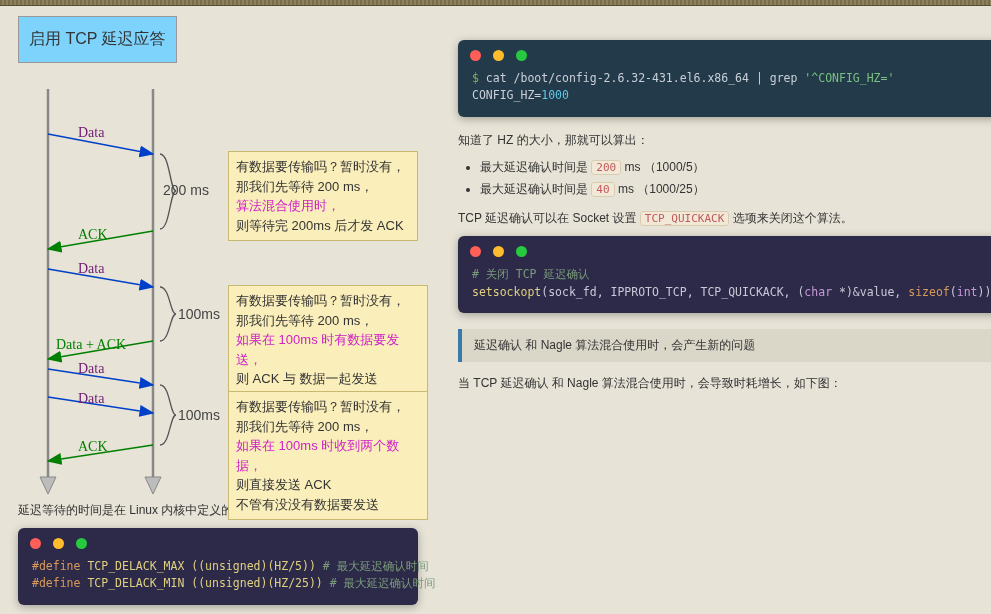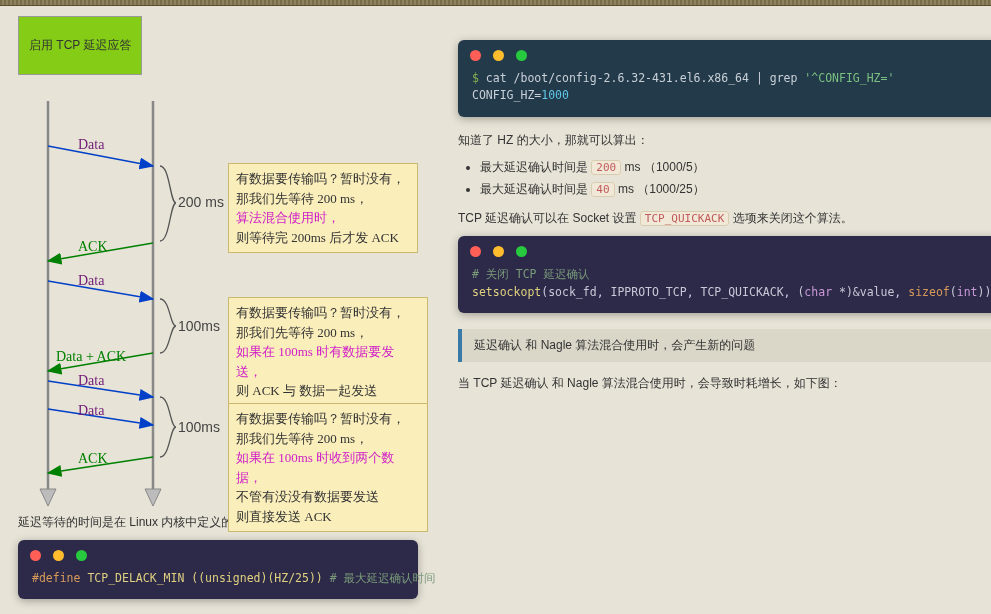--- a/index.html
+++ b/index.html
@@ -21,23 +21,23 @@
       display: flex;
       gap: 30px;
       padding: 10px 18px;
     }
     .left-col { width: 520px; }
     .right-col { flex: 1; }
 
     .diagram-title {
       display: inline-block;
       border: 1px solid #999;
-      background: #84cc16;
-      padding: 20px 10px;
-      font-size: 12px;
+      background: #7dd3fc;
+      padding: 12px 10px;
+      font-size: 16px;
       margin-bottom: 6px;
     }
 
     .diagram-wrap {
       position: relative;
       width: 410px;
       height: 420px;
     }
     .diagram-wrap svg { position: absolute; left: 0; top: 0; }
     .diag-label {
@@ -54,21 +54,20 @@
     }
 
     .note-box {
       position: absolute;
       background: #faeebb;
       border: 1px solid #c8b870;
       font-size: 13px;
       padding: 5px 7px;
       line-height: 1.5;
       width: 190px;
-      font-family: Liberation Serif, serif;
     }
     .magenta { color: #d020c8; font-weight: normal; }
 
     .body-text {
       font-size: 12px;
       color: #333;
       margin: 12px 0 8px 0;
       line-height: 1.6;
     }
 
@@ -169,52 +168,55 @@
       </svg>
 
       <div class="diag-label blue" style="left:60px;top:56px">Data</div>
       <div class="diag-label green" style="left:60px;top:158px">ACK</div>
       <div class="diag-label blue" style="left:60px;top:192px">Data</div>
       <div class="diag-label green" style="left:38px;top:268px">Data + ACK</div>
       <div class="diag-label blue" style="left:60px;top:292px">Data</div>
       <div class="diag-label blue" style="left:60px;top:322px">Data</div>
       <div class="diag-label green" style="left:60px;top:370px">ACK</div>
 
-      <div class="time-label" style="left:160px;top:113px">200 ms</div>
+      <div class="time-label" style="left:145px;top:113px">200 ms</div>
       <div class="time-label" style="left:160px;top:237px">100ms</div>
       <div class="time-label" style="left:160px;top:338px">100ms</div>
 
       <div class="note-box" style="left:210px;top:82px">
         <div>有数据要传输吗？暂时没有，</div>
         <div>那我们先等待 200 ms，</div>
         <div class="magenta">算法混合使用时，</div>
         <div>则等待完 200ms 后才发 ACK</div>
       </div>
       <div class="note-box" style="left:210px;top:216px;width:200px">
         <div>有数据要传输吗？暂时没有，</div>
         <div>那我们先等待 200 ms，</div>
         <div class="magenta">如果在 100ms 时有数据要发送，</div>
         <div>则 ACK 与 数据一起发送</div>
       </div>
       <div class="note-box" style="left:210px;top:322px;width:200px">
         <div>有数据要传输吗？暂时没有，</div>
         <div>那我们先等待 200 ms，</div>
         <div class="magenta">如果在 100ms 时收到两个数据，</div>
+        <div>则直接发送 ACK</div>
         <div>不管有没没有数据要发送</div>
-        <div>则直接发送 ACK</div>
       </div>
     </div>
 
     <p class="body-text">延迟等待的时间是在 Linux 内核中定义的，如下图：</p>
 
     <div class="code-block" style="width:400px">
       <div class="traffic">
         <span class="dot-r"></span>
         <span class="dot-y"></span>
         <span class="dot-g"></span>
+      </div>
+      <div class="code-line">
+        <span class="tok-or">#define</span><span class="tok-y"> TCP_DELACK_MAX </span><span class="tok-y">((unsigned)(HZ/5))  </span><span class="tok-c"># 最大延迟确认时间</span>
       </div>
       <div class="code-line">
         <span class="tok-or">#define</span><span class="tok-y"> TCP_DELACK_MIN </span><span class="tok-y">((unsigned)(HZ/25)) </span><span class="tok-c"># 最大延迟确认时间</span>
       </div>
     </div>
   </div>
 
   <div class="right-col">
     <div class="code-block light">
       <div class="traffic">

